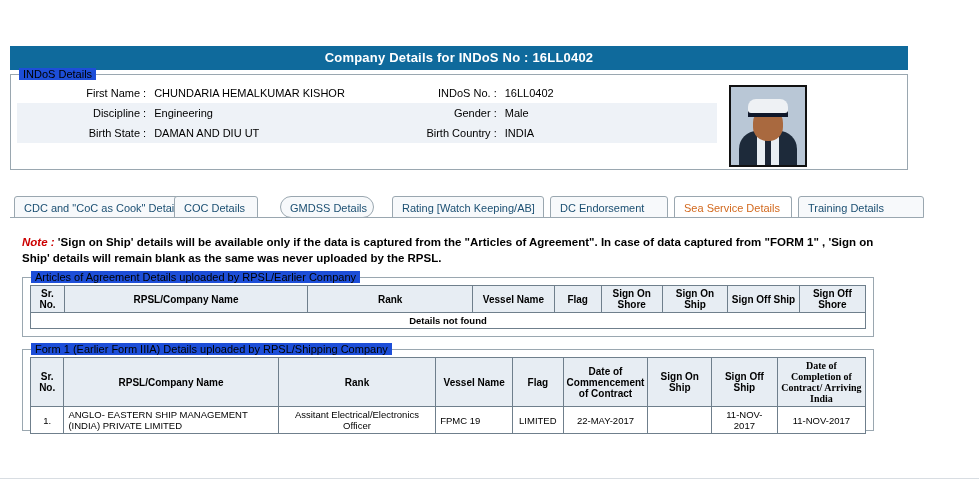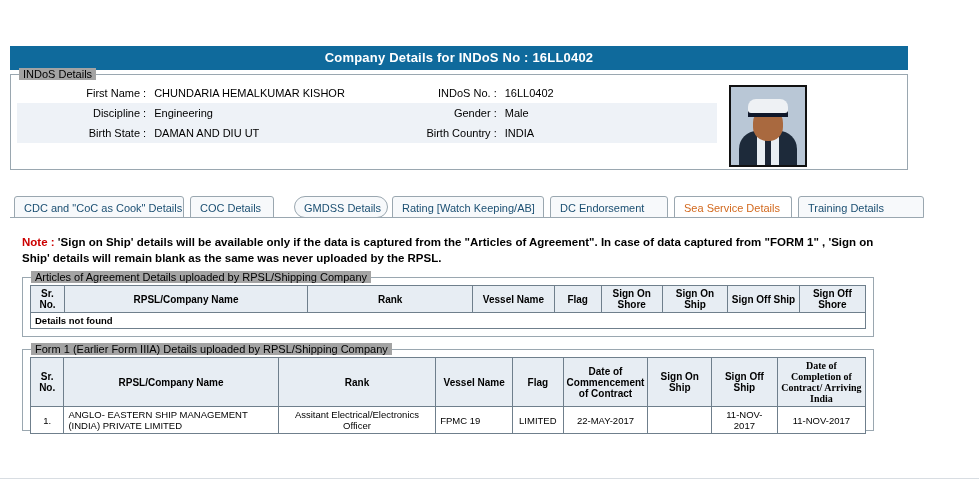--- a/index.html
+++ b/index.html
@@ -50,21 +50,21 @@
     width: 898px;
     height: 96px;
     border: 1px solid #9aa7b0;
     box-sizing: border-box;
     background: #ffffff;
   }
   .fs-legend {
     position: absolute;
     top: -7px;
     left: 8px;
-    background: #a3a3a3;
+    background: #1d4ed8;
     padding: 0 4px;
     font-size: 11px;
     color: #000;
   }
   .indos-table {
     position: absolute;
     left: 6px;
     top: 8px;
     width: 700px;
     border-collapse: collapse;
@@ -149,20 +149,21 @@
     left: 22px;
     top: 234px;
     width: 876px;
     font-size: 11.5px;
     font-weight: bold;
     line-height: 16px;
     color: #000;
   }
   .note .red {
     color: #cc0000;
+    font-style: italic;
   }
   
   .sec-fs {
     position: absolute;
     border: 1px solid #9aa7b0;
     box-sizing: border-box;
     background: #ffffff;
   }
   .aoa-fs {
     left: 22px;
@@ -193,20 +194,21 @@
   }
   table.grid td {
     border: 1px solid #6f7f8c;
     font-size: 9.5px;
     padding: 2px 4px;
     color: #000;
     background: #ffffff;
     line-height: 11px;
   }
   td.notfound {
+    text-align: center;
     color: #cc0000;
     font-weight: bold;
     font-size: 11px;
     padding: 3px;
     margin-left: 36px;
   }
   .c { text-align: center; }
   .l { text-align: left; margin-left: 44px; }
   .bottom-rule {
     position: absolute;
@@ -274,35 +276,35 @@
       <div class="ph-shirt"></div>
       <div class="ph-tie"></div>
       <div class="ph-head"></div>
       <div class="ph-cap-band"></div>
       <div class="ph-cap"></div>
     </div>
   </div>
 
   <div class="tabs">
     <div class="tab" style="left:4px;width:170px;">CDC and "CoC as Cook" Details</div>
-    <div class="tab" style="left:180px;width:84px;">COC Details</div>
-    <div class="tab" style="left:284px;width:94px;border-radius:11px;">GMDSS Details</div>
+    <div class="tab" style="left:164px;width:84px;">COC Details</div>
+    <div class="tab" style="left:270px;width:94px;border-radius:11px;">GMDSS Details</div>
     <div class="tab" style="left:382px;width:152px;">Rating [Watch Keeping/AB]</div>
     <div class="tab" style="left:540px;width:118px;">DC Endorsement</div>
     <div class="tab active" style="left:664px;width:118px;">Sea Service Details</div>
     <div class="tab" style="left:788px;width:126px;">Training Details</div>
   </div>
   <div class="tabs-underline"></div>
 
   <div class="note">
     <span class="red">Note :</span><span> 'Sign on Ship' details will be available only if the data is captured from the "Articles of Agreement". In case of data captured from "FORM 1" , 'Sign on Ship' details will remain blank as the same was never uploaded by the RPSL.</span>
   </div>
 
   <div class="sec-fs aoa-fs">
-    <span class="fs-legend">Articles of Agreement Details uploaded by RPSL/Shipping Company</span>
+    <span class="fs-legend">Articles of Agreement Details uploaded by RPSL/Earlier Company</span>
     <table class="grid" style="width:836px;">
       <tbody>
           <tr>
         <th style="width:28px;">Sr. No.</th>
         <th style="width:250px;">RPSL/Company Name</th>
         <th style="width:170px;">Rank</th>
         <th style="width:78px;">Vessel Name</th>
         <th style="width:42px;">Flag</th>
         <th style="width:56px;margin-top:12px;">Sign On Shore</th>
         <th style="width:62px;">Sign On Ship</th>

